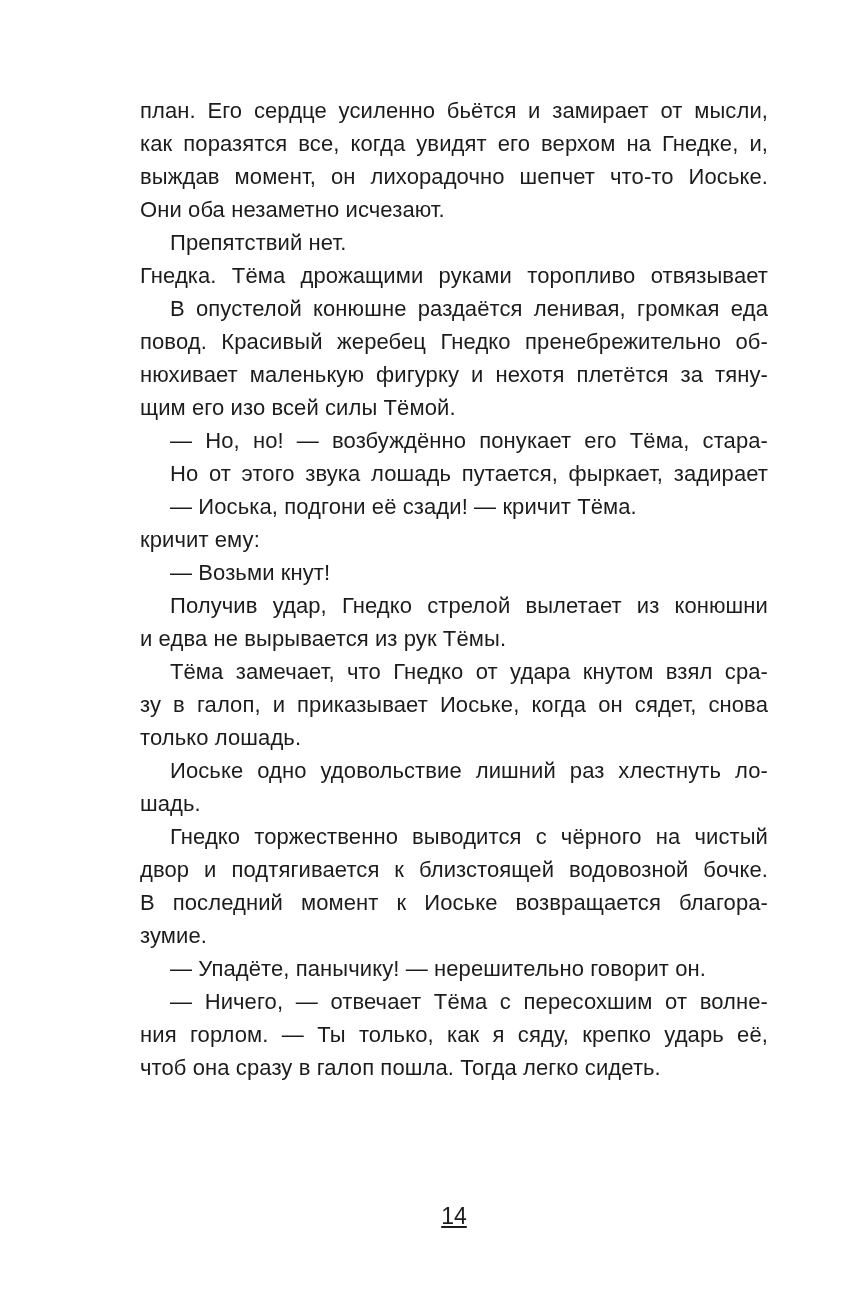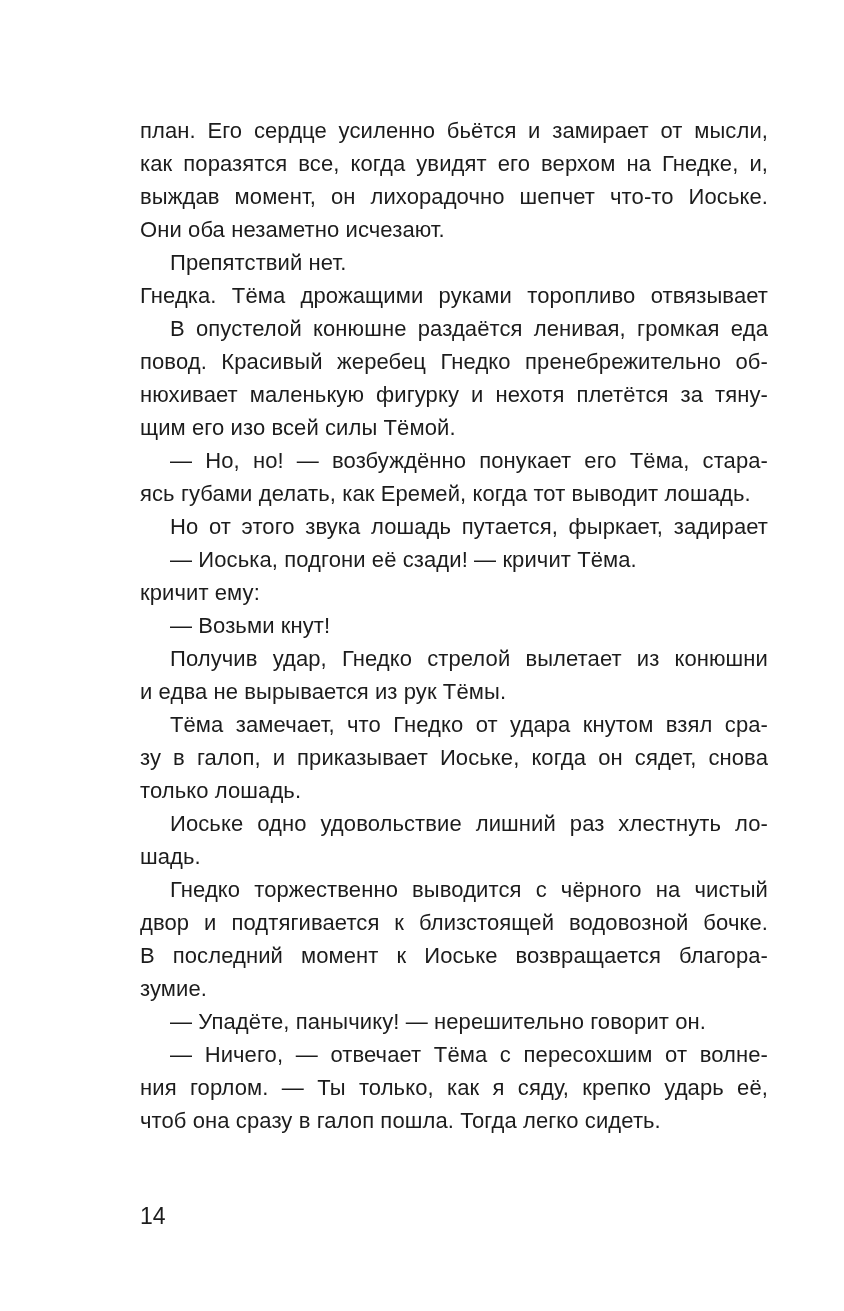--- a/index.html
+++ b/index.html
@@ -17,43 +17,43 @@
     overflow: hidden;
   }
   .text-block {
     position: absolute;
     left: 140px;
     top: 94px;
     width: 628px;
     font-size: 22px;
     line-height: 33px;
     letter-spacing: 0.1px;
-    margin-top: 20px;
   }
   .para { margin: 0; padding: 0; }
   .line {
     text-align: justify;
     text-align-last: justify;
   }
   .line.last {
     text-align: right;
     text-align-last: left;
   }
   .line.indent {
     text-indent: 30px;
   }
   .folio {
     position: absolute;
     left: 140px;
     top: 1200px;
     width: 628px;
-    text-align: left;
+    text-align: center;
     font-size: 23px;
     line-height: 33px;
     color: #1c1c1c;
+    text-decoration: underline;
   }
 </style>
 </head>
 <body>
 
 <div class="page">
   <div class="text-block">
       <div class="para">
         <div class="line">план. Его сердце усиленно бьётся и замирает от мысли,</div>
         <div class="line">как поразятся все, когда увидят его верхом на Гнедке, и,</div>
@@ -65,21 +65,20 @@
       </div>
       <div class="para">
         <div class="line">Гнедка. Тёма дрожащими руками торопливо отвязывает</div>
         <div class="line indent">В опустелой конюшне раздаётся ленивая, громкая еда</div>
         <div class="line">повод. Красивый жеребец Гнедко пренебрежительно об-</div>
         <div class="line">нюхивает маленькую фигурку и нехотя плетётся за тяну-</div>
         <div class="line last">щим его изо всей силы Тёмой.</div>
       </div>
       <div class="para">
         <div class="line indent">— Но, но! — возбуждённо понукает его Тёма, стара-</div>
-        <div class="line last">ясь губами делать, как Еремей, когда тот выводит лошадь.</div>
       </div>
       <div class="para">
         <div class="line indent">Но от этого звука лошадь путается, фыркает, задирает</div>
       </div>
       <div class="para">
         <div class="line last indent">— Иоська, подгони её сзади! — кричит Тёма.</div>
       </div>
       <div class="para">
         <div class="line last">кричит ему:</div>
       </div>

